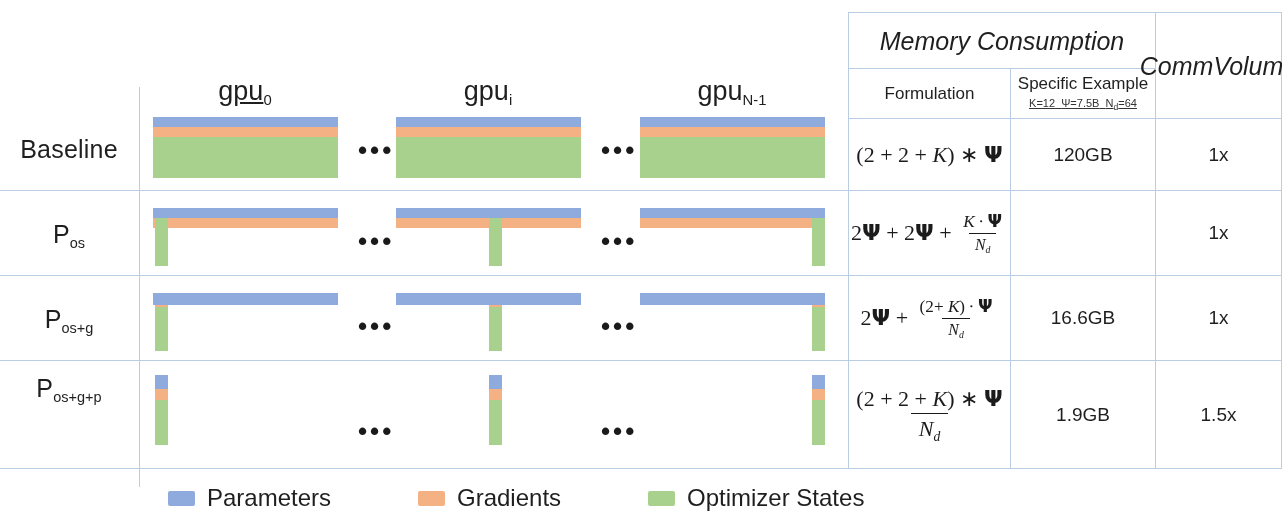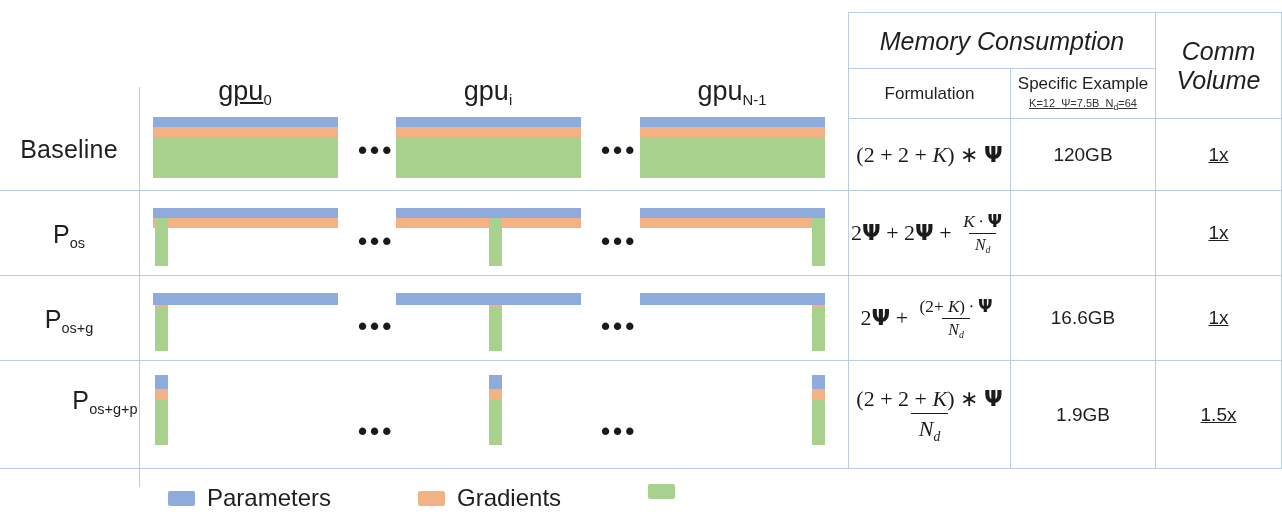--- a/index.html
+++ b/index.html
@@ -103,21 +103,21 @@
     white-space: nowrap;
     text-decoration: underline;
   }
   .tbl-sub-note sub {
     font-size: 0.78em;
     vertical-align: baseline;
     position: relative;
     top: 0.3em;
   }
   .tbl-val { font-size: 19px; }
-  .tbl-comm { font-size: 19px; text-decoration: underline; }
+  .tbl-comm { font-size: 19px; }
 
   
   .formula {
     position: absolute;
     display: flex;
     align-items: center;
     justify-content: center;
     width: 100%;
     font-family: "Liberation Serif", serif;
     font-size: 22px;
@@ -205,21 +205,21 @@
 
   <div class="row-label" style="top:135px;">
     <span>Baseline</span>
   </div>
   <div class="row-label" style="top:220px;">
     <span>P</span><sub>os</sub>
   </div>
   <div class="row-label" style="top:305px;">
     <span>P</span><sub>os+g</sub>
   </div>
-  <div class="row-label" style="top:386px;margin-left:36px;">
+  <div class="row-label" style="top:374px;">
     <span>P</span><sub>os+g+p</sub>
   </div>
 
   <div class="dots" style="left:358px; top:137px;">•••</div>
   <div class="dots" style="left:601px; top:137px;">•••</div>
   <div class="dots" style="left:358px; top:228px;">•••</div>
   <div class="dots" style="left:601px; top:228px;">•••</div>
   <div class="dots" style="left:358px; top:313px;">•••</div>
   <div class="dots" style="left:601px; top:313px;">•••</div>
   <div class="dots" style="left:358px; top:418px;">•••</div>
@@ -270,21 +270,21 @@
   <div class="bar-seg c-opt" style="left:489px; top:400px; width:13px; height:45px;"></div>
 
   <div class="bar-seg c-param" style="left:812px; top:375px; width:13px; height:14px;"></div>
   <div class="bar-seg c-grad" style="left:812px; top:389px; width:13px; height:11px;"></div>
   <div class="bar-seg c-opt" style="left:812px; top:400px; width:13px; height:45px;"></div>
 
   <div class="tbl-cell tbl-head-main" style="left:849px; top:14px; width:306px; height:54px;">
     <span>Memory Consumption</span>
   </div>
 
-  <div class="tbl-cell tbl-head-main" style="left:1156px; top:14px; width:125px; height:104px; flex-direction:column; line-height:1.15;">
+  <div class="tbl-cell tbl-head-main" style="left:1156px; top:14px; width:125px; height:104px; flex-direction:row; line-height:1.15;">
     <span>Comm</span>
     <span>Volume</span>
   </div>
 
   <div class="tbl-cell tbl-head-sub" style="left:849px; top:70px; width:161px; height:48px;">
     <span>Formulation</span>
   </div>
 
   <div class="tbl-cell tbl-head-sub" style="left:1011px; top:70px; width:144px; height:28px;">
     <span>Specific Example</span>
@@ -357,15 +357,16 @@
   <div class="legend-item" style="left:168px; top:484px;">
     <span class="legend-swatch c-param"></span>
     <span class="legend-text">Parameters</span>
   </div>
   <div class="legend-item" style="left:418px; top:484px;">
     <span class="legend-swatch c-grad"></span>
     <span class="legend-text">Gradients</span>
   </div>
   <div class="legend-item" style="left:648px; top:484px;">
     <span class="legend-swatch c-opt"></span>
+    <span class="legend-text">Optimizer States</span>
   </div>
 
 </div>
 
 </body></html>

